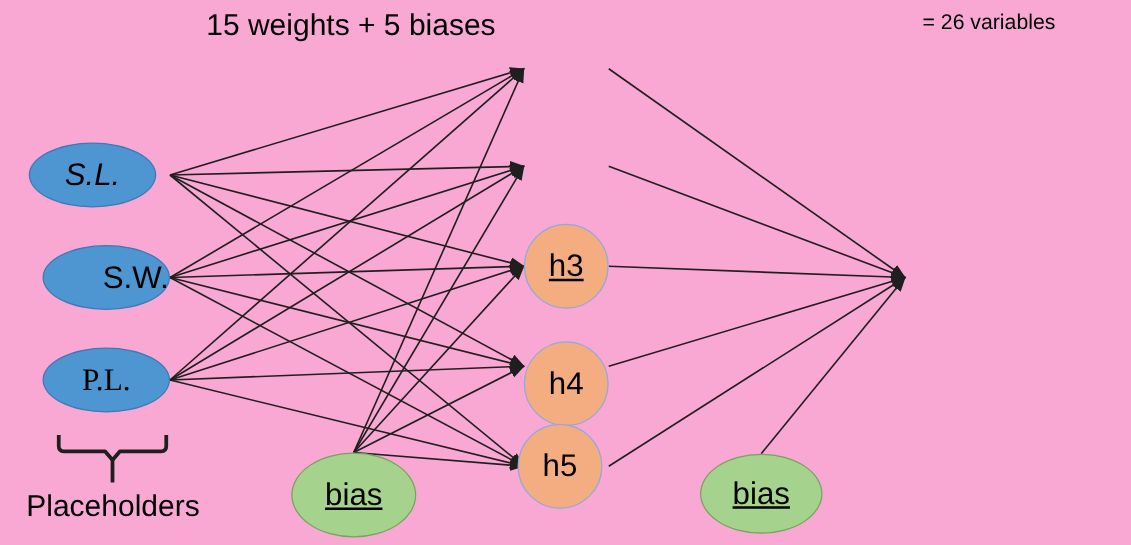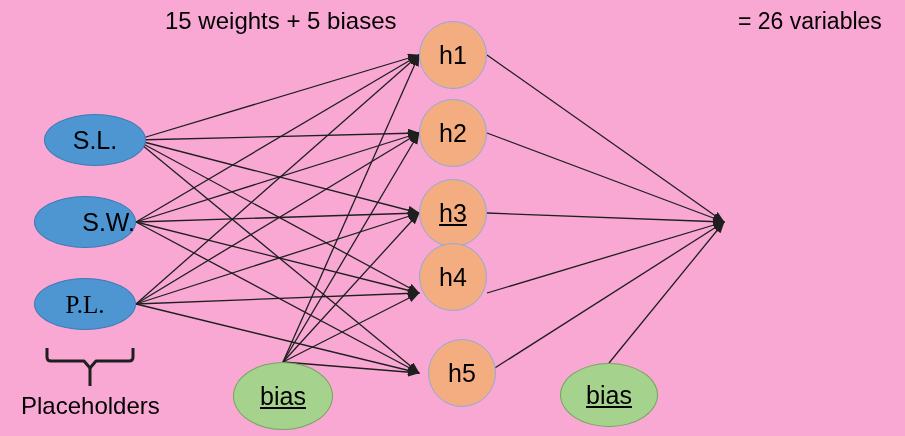--- a/index.html
+++ b/index.html
@@ -79,46 +79,40 @@
         <line x1="487" y1="373" x2="724" y2="222" stroke="#1F1F1F" stroke-width="1.3" marker-end="url(#arrow)"></line>
         <line x1="609" y1="363" x2="724" y2="222" stroke="#1F1F1F" stroke-width="1.3" marker-end="url(#arrow)"></line>
       </g>
     <g fill="none" stroke="#1F1F1F" stroke-width="3" stroke-linejoin="round">
       <path d="M47,348 L47,357 Q47,361 51,361 L84,361 L90,368 L96,361 L129,361 Q133,361 133,357 L133,348"></path>
       <path d="M90,368 L90,386"></path>
     </g>
   </svg>
 
   <div class="annotation" style="left:165px; top:7px;">15 weights + 5 biases</div>
-  <div class="annotation" style="left:738px; top:8px; font-size:23px;">= 26 variables</div>
+  <div class="annotation" style="left:738px; top:8px; font-size:17px;">= 26 variables</div>
   <div class="annotation" style="left:21px; top:392px;">Placeholders</div>
 
-  <div class="node input" style="left:44px; top:114px; width:102px; height:52px;">
+  <div class="node input" style="left:23px; top:114px; width:102px; height:52px;font-style:italic;">
     <span>S.L.</span>
   </div>
   <div class="node input" style="left:34px; top:196px; width:102px; height:52px;justify-content:flex-end;">
     <span>S.W.</span>
   </div>
   <div class="node input" style="left:34px; top:278px; width:102px; height:52px;font-family:Liberation Serif, serif;">
     <span>P.L.</span>
   </div>
 
-  <div class="node hidden" style="left:419px; top:21px; width:68px; height:68px;">
-    <span>h1</span>
-  </div>
-  <div class="node hidden" style="left:419px; top:99px; width:68px; height:68px;">
-    <span>h2</span>
-  </div>
   <div class="node hidden" style="left:419px; top:179px; width:68px; height:68px;text-decoration:underline;">
     <span>h3</span>
   </div>
-  <div class="node hidden" style="left:419px; top:243px; width:68px; height:68px;text-align:right;">
+  <div class="node hidden" style="left:419px; top:273px; width:68px; height:68px;text-align:right;">
     <span>h4</span>
   </div>
-  <div class="node hidden" style="left:428px; top:339px; width:68px; height:68px;text-align:center;">
+  <div class="node hidden" style="left:414px; top:339px; width:68px; height:68px;text-align:center;">
     <span>h5</span>
   </div>
 
   <div class="node bias" style="left:233px; top:362px; width:100px; height:68px;">
     <span>bias</span>
   </div>
   <div class="node bias" style="left:560px; top:363px; width:98px; height:64px;">
     <span>bias</span>
   </div>
 

